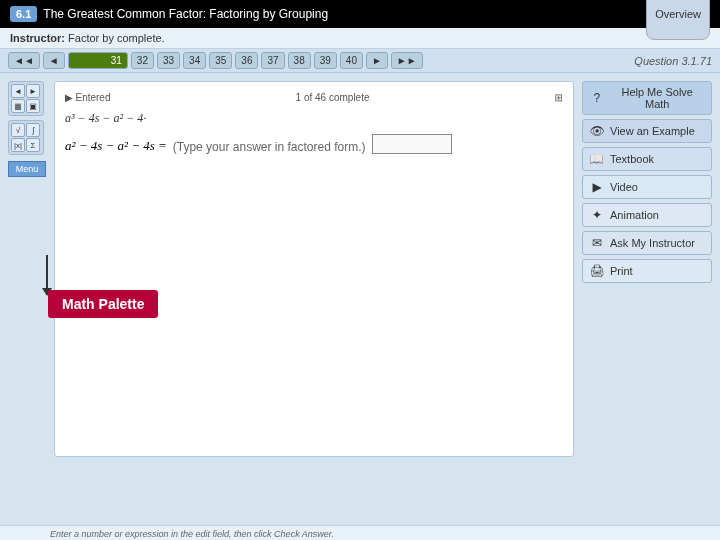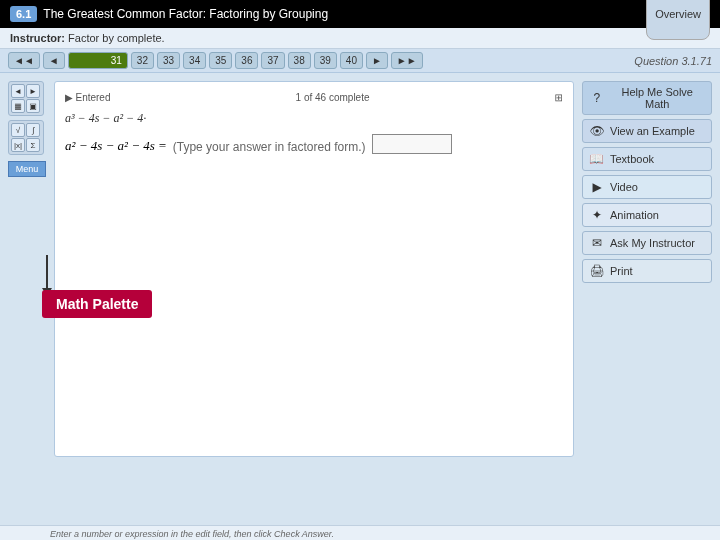--- a/index.html
+++ b/index.html
@@ -190,21 +190,21 @@
     .answer-hint {
       font-size: 12px;
       color: #666;
       font-style: normal;
       font-family: Arial, sans-serif;
     }
 
     
     .math-palette-label {
       position: absolute;
-      left: 42px;
+      left: 48px;
       top: 290px;
       background: #b5003a;
       color: white;
       font-size: 14px;
       font-weight: bold;
       padding: 6px 14px;
       border-radius: 3px;
       z-index: 10;
     }
     .math-palette-arrow {

